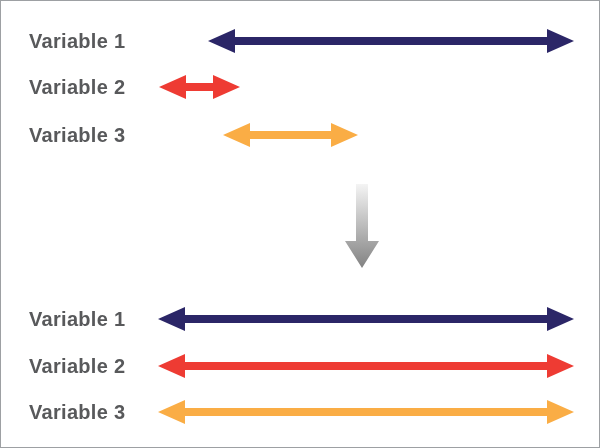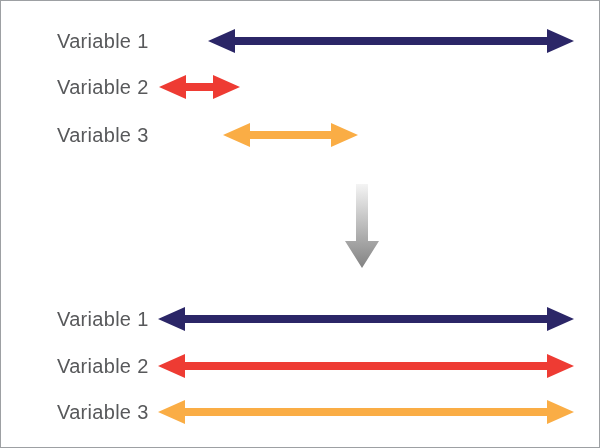--- a/index.html
+++ b/index.html
@@ -10,25 +10,24 @@
     border: 1px solid var(--border, #9da0a3);
     background: #ffffff;
     font-family: "Liberation Sans", sans-serif;
     overflow: hidden;
   }
   .var-label {
     position: absolute;
     left: 28px;
     transform: translateY(-50%);
     font-size: 20px;
-    font-weight: 400;
+    font-weight: 700;
     letter-spacing: 0.3px;
     color: var(--labelc, #58595b);
     white-space: nowrap;
-    margin-left: 28px;
   }
   .darrow {
     position: absolute;
     display: flex;
     align-items: center;
     height: 24px;
   }
   .darrow .head-l {
     width: 0; height: 0;
     border-top: 12px solid transparent;

